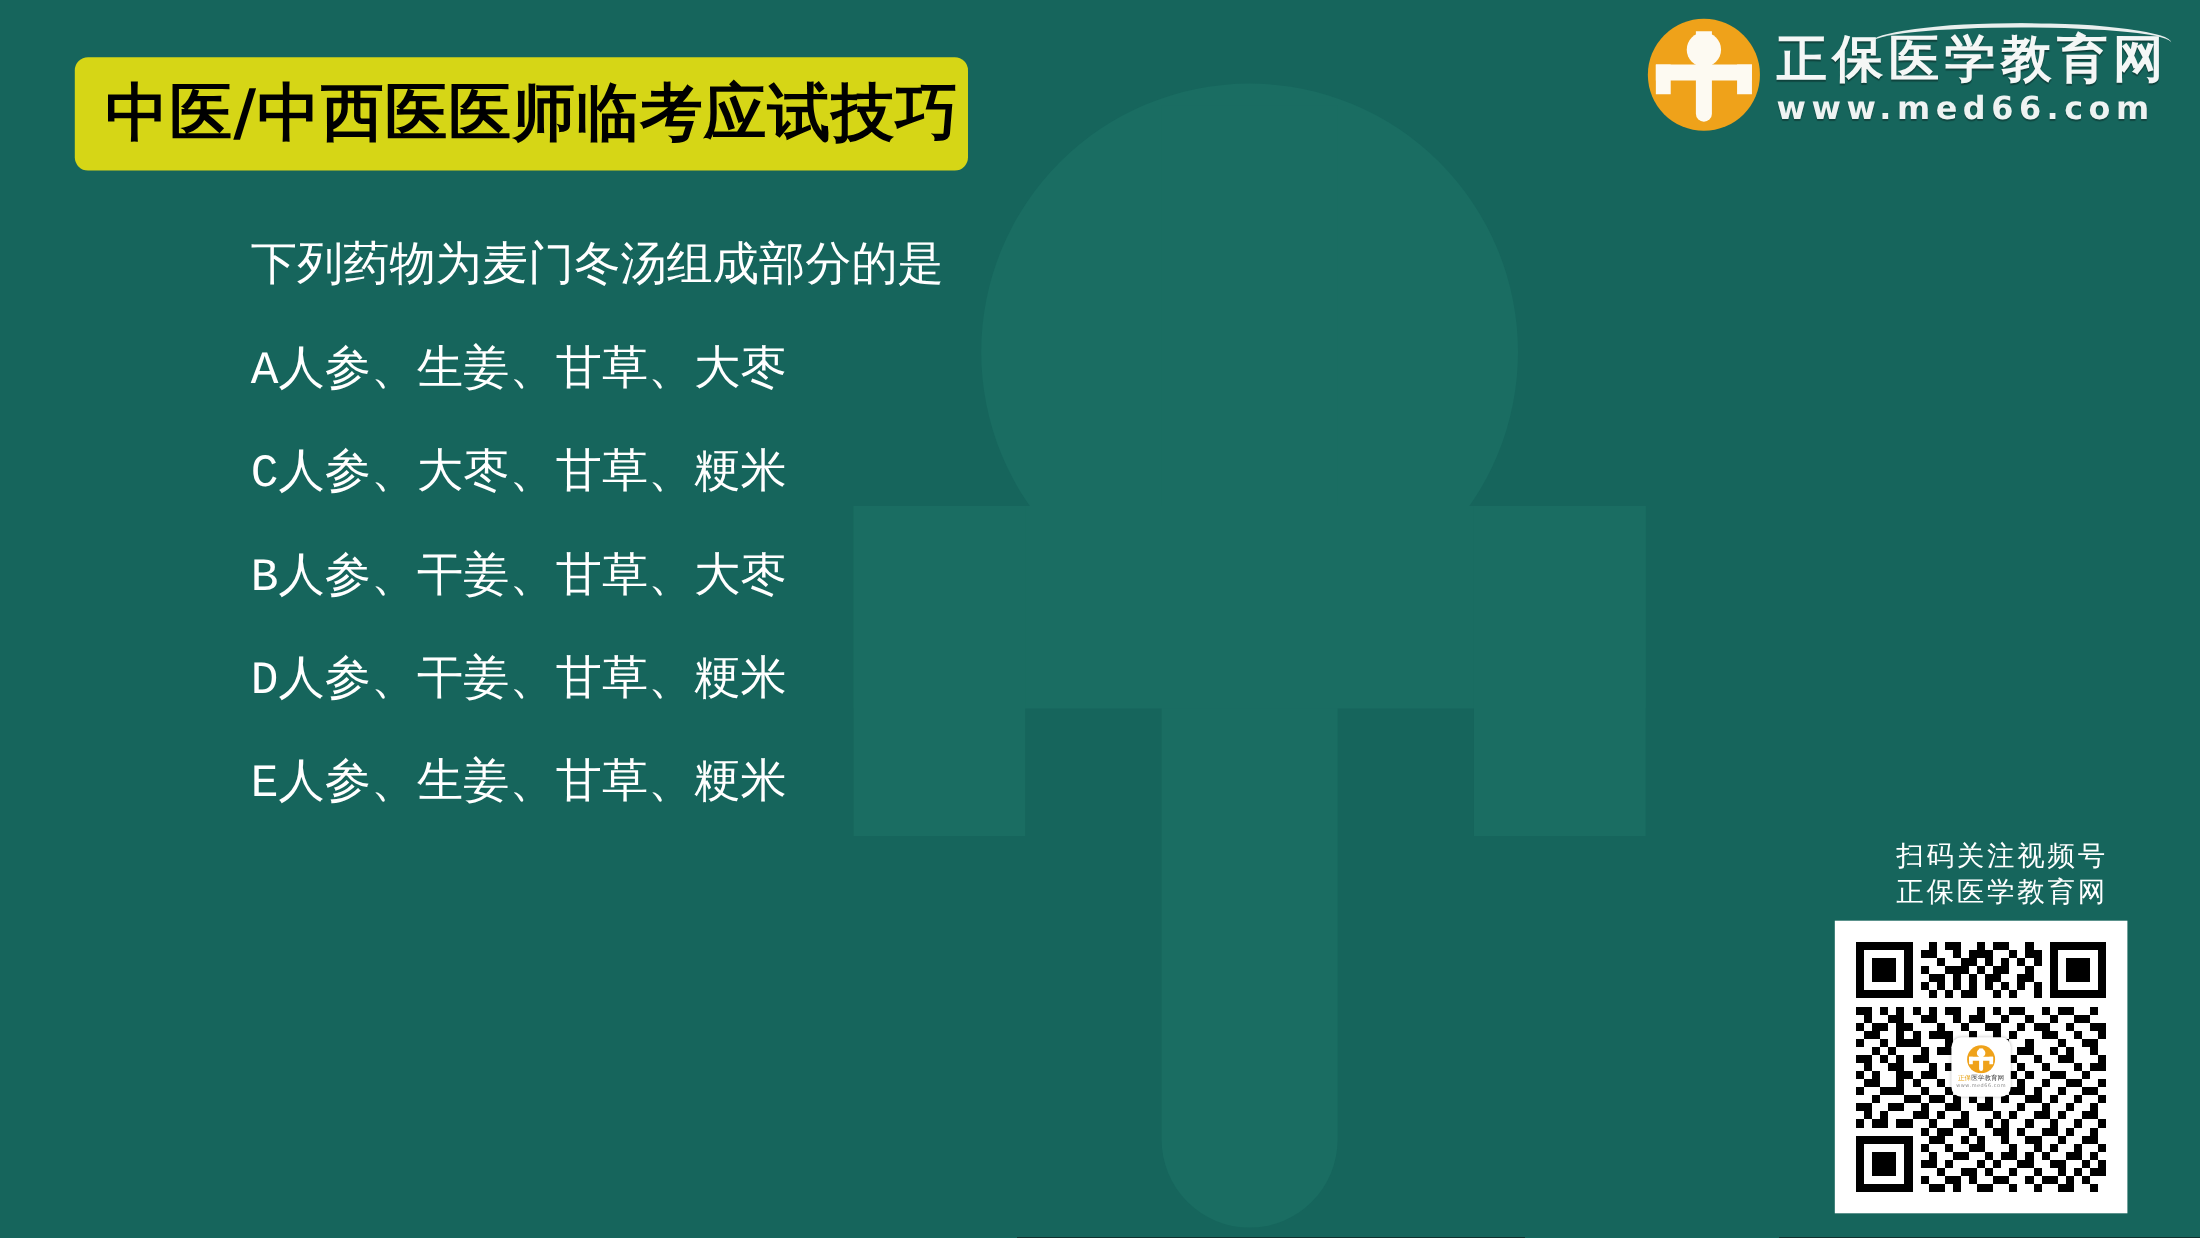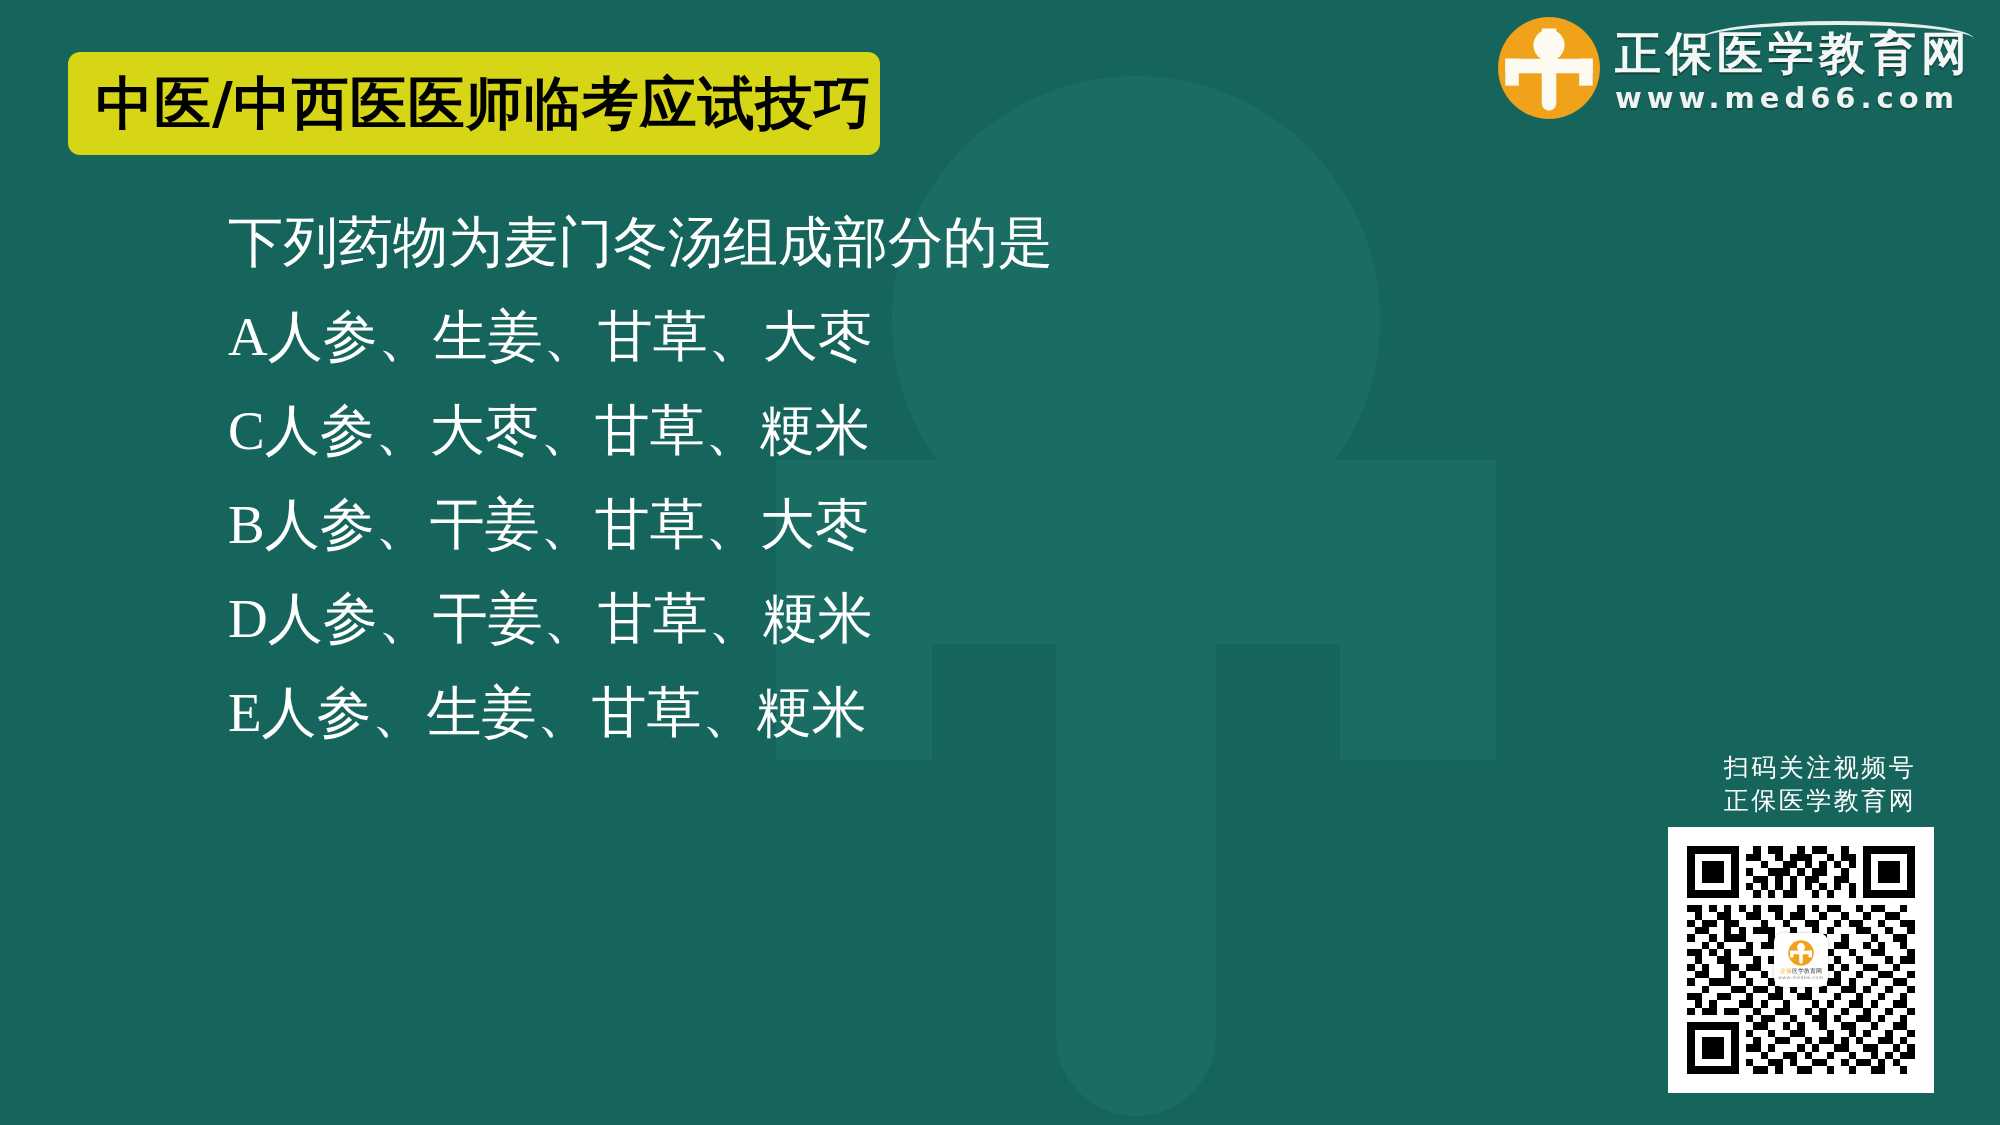--- a/index.html
+++ b/index.html
@@ -58,24 +58,24 @@
   
   .content {
     position: absolute;
     left: 228px;
     top: 196px;
     width: 1300px;
     z-index: 3;
   }
   .q-line {
     color: #ffffff;
-    font-size: 55px;
+    font-size: 42px;
     line-height: 94px;
     white-space: nowrap;
-    font-family: Liberation Serif, serif;
+    font-family: Liberation Mono, monospace;
     font-weight: 400;
   }
   .q-line.stem { letter-spacing: 0px; }
   .q-line.opt  { letter-spacing: 0px; }
   .q-line.ans  { letter-spacing: 0px; }
 
   
   .brand {
     position: absolute;
     right: 28px;
@@ -127,21 +127,21 @@
     letter-spacing: 5px;
     white-space: nowrap;
     text-shadow: 0 2px 1px rgba(0,0,0,0.3);
     font-family: "DejaVu Sans", "Liberation Sans", sans-serif;
   }
 
   
   .qr-block {
     position: absolute;
     right: 28px;
-    bottom: 32px;
+    bottom: 22px;
     width: 304px;
     z-index: 5;
   }
   .qr-caption {
     color: #ffffff;
     font-size: 25px;
     line-height: 33px;
     letter-spacing: 2.5px;
     text-align: center;
     white-space: nowrap;

